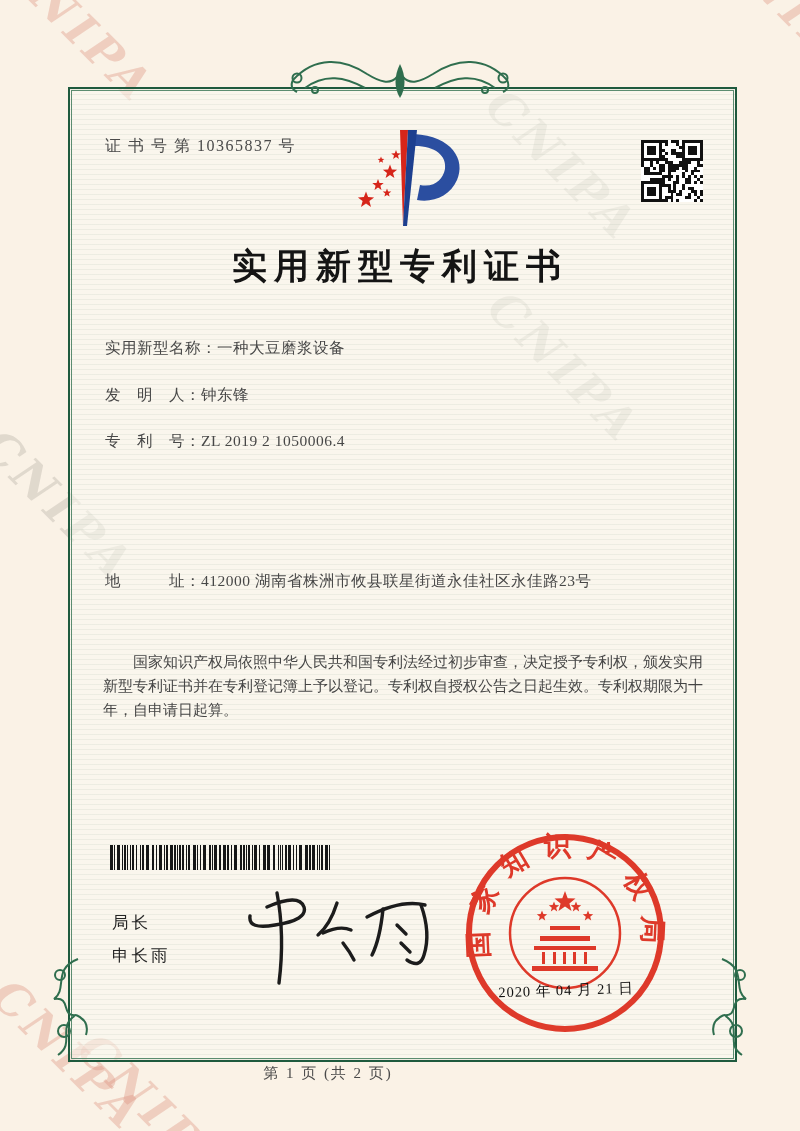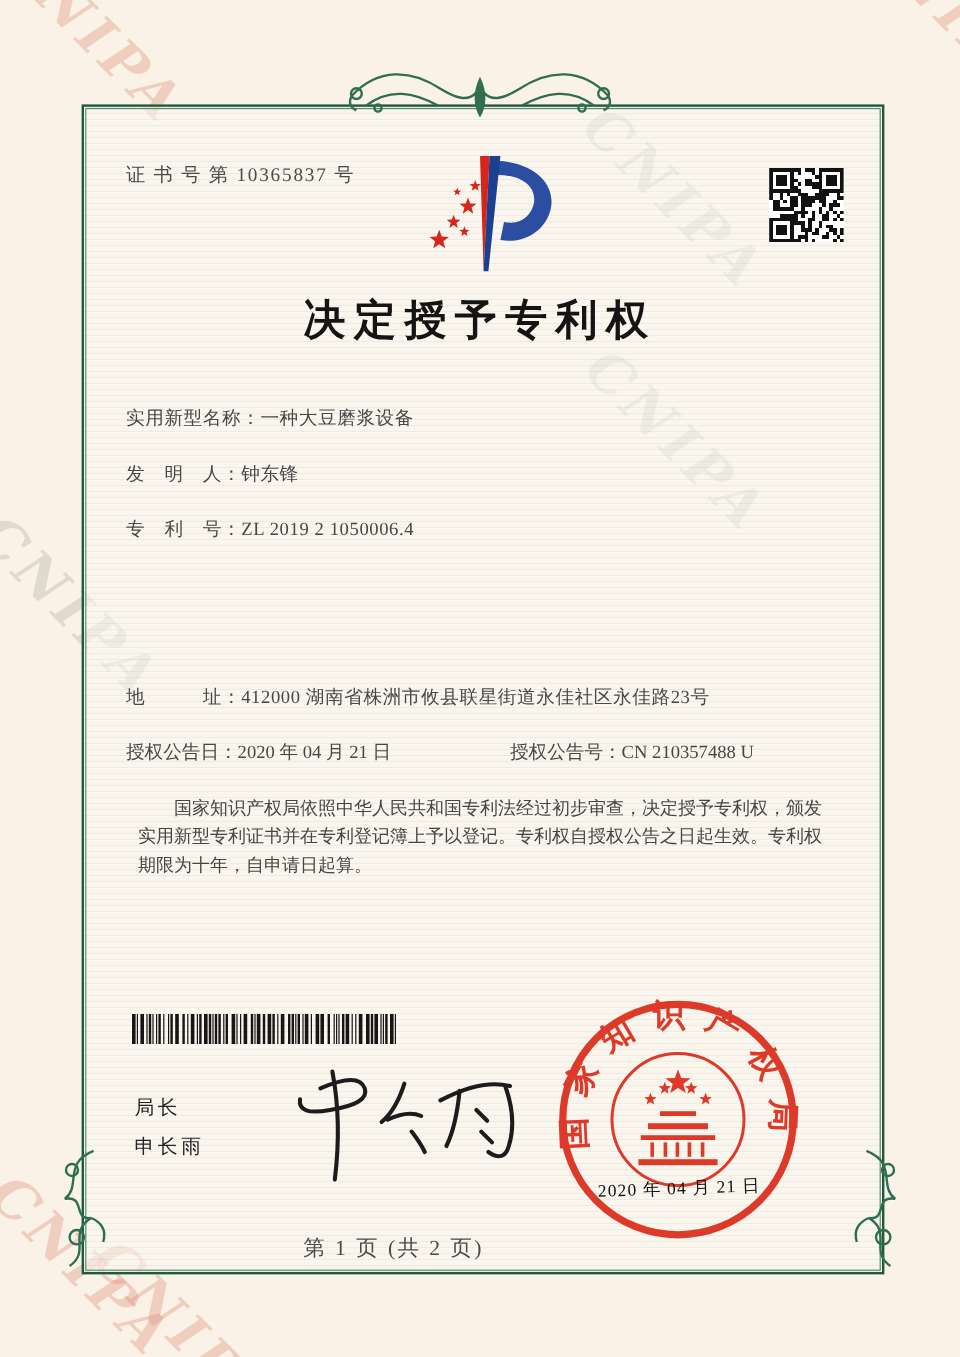--- a/index.html
+++ b/index.html
@@ -32,32 +32,32 @@
   .cert-no{left:105px;top:136px;font-size:16px;letter-spacing:1.5px;color:#4a4a4a;}
   .title{
     left:0;width:800px;top:243px;text-align:center;
     font-size:35px;font-weight:bold;letter-spacing:7px;color:#141414;
   }
   .field{left:105px;width:610px;font-size:15.5px;letter-spacing:0.5px;color:#474747;}
   .f0{top:338px}.f1{top:385px}.f2{top:431px}.f3{top:478px}.f4{top:524px}.f5{top:571px}
   .grant-row{top:617px;left:105px;width:620px;font-size:15.5px;color:#474747;}
   .grant-no{position:absolute;left:320px;top:0;white-space:nowrap;}
   .paras{left:103px;top:650px;width:606px;font-size:15px;line-height:1.6;color:#454545;}
-  .paras p{margin:12px;text-indent:2em;}
+  .paras p{margin:0;text-indent:2em;}
   .barcode{left:110px;top:845px;width:226px;height:25px;font-size:0;}
   .barcode span{display:inline-block;height:100%;background:#161616;vertical-align:top;}
   .officer{left:112px;font-family:"Liberation Sans","DejaVu Sans",sans-serif;
     font-size:16.5px;letter-spacing:3px;color:#252525;}
   .officer-title{top:912px;}
   .officer-name{top:945px;}
   .seal-date{
     left:470px;top:981px;width:192px;text-align:center;
     font-size:14.5px;letter-spacing:1px;color:#101010;transform:rotate(-2deg);
   }
-  .footer-page{left:0;width:656px;top:1028px;text-align:center;font-size:18px;
+  .footer-page{left:0;width:656px;top:1064px;text-align:center;font-size:15px;
     letter-spacing:2px;color:#4a4a4a;}
   .note-box{
     left:283px;top:1069px;width:234px;height:38px;background:#ffffff;
     display:flex;align-items:center;justify-content:center;
     font-size:15px;letter-spacing:3px;color:#4a4a4a;
   }
 </style>
 </head>
 <body>
 
@@ -267,31 +267,27 @@
       <rect x="1" y="1" width="5" height="5" fill="#fff"></rect>
       <rect x="2" y="2" width="3" height="3" fill="#111"></rect>
       <rect x="14" y="0" width="7" height="7" fill="#111"></rect>
       <rect x="15" y="1" width="5" height="5" fill="#fff"></rect>
       <rect x="16" y="2" width="3" height="3" fill="#111"></rect>
       <rect x="0" y="14" width="7" height="7" fill="#111"></rect>
       <rect x="1" y="15" width="5" height="5" fill="#fff"></rect>
       <rect x="2" y="16" width="3" height="3" fill="#111"></rect>
     </svg>
 
-  <div class="abs title">决定授予专利权</div>
+  <div class="abs title">实用新型专利证书</div>
 
   <div class="abs field f0"><span>实用新型名称：</span><span>一种大豆磨浆设备</span></div>
   <div class="abs field f1"><span>发　明　人：</span><span>钟东锋</span></div>
   <div class="abs field f2"><span>专　利　号：</span><span>ZL 2019 2 1050006.4</span></div>
   <div class="abs field f5"><span>地　　　址：</span><span>412000 湖南省株洲市攸县联星街道永佳社区永佳路23号</span></div>
 
-  <div class="abs grant-row">
-    <span><span>授权公告日：</span><span>2020 年 04 月 21 日</span></span>
-    <span class="grant-no"><span>授权公告号：</span><span>CN 210357488 U</span></span>
-  </div>
 
   <div class="abs paras">
     <p>国家知识产权局依照中华人民共和国专利法经过初步审查，决定授予专利权，颁发实用新型专利证书并在专利登记簿上予以登记。专利权自授权公告之日起生效。专利权期限为十年，自申请日起算。</p>
   </div>
 
   <div id="barcode" class="abs barcode"><span style="width: 3px; margin-right: 1px;"></span><span style="width: 1px; margin-right: 2px;"></span><span style="width: 3px; margin-right: 2px;"></span><span style="width: 1px; margin-right: 1px;"></span><span style="width: 2px; margin-right: 1px;"></span><span style="width: 1px; margin-right: 2px;"></span><span style="width: 1px; margin-right: 1px;"></span><span style="width: 2px; margin-right: 2px;"></span><span style="width: 1px; margin-right: 3px;"></span><span style="width: 1px; margin-right: 1px;"></span><span style="width: 2px; margin-right: 2px;"></span><span style="width: 3px; margin-right: 3px;"></span><span style="width: 2px; margin-right: 2px;"></span><span style="width: 1px; margin-right: 2px;"></span><span style="width: 3px; margin-right: 2px;"></span><span style="width: 1px; margin-right: 1px;"></span><span style="width: 2px; margin-right: 2px;"></span><span style="width: 3px; margin-right: 1px;"></span><span style="width: 2px; margin-right: 1px;"></span><span style="width: 1px; margin-right: 1px;"></span><span style="width: 2px; margin-right: 1px;"></span><span style="width: 2px; margin-right: 2px;"></span><span style="width: 1px; margin-right: 1px;"></span><span style="width: 2px; margin-right: 3px;"></span><span style="width: 3px; margin-right: 1px;"></span><span style="width: 1px; margin-right: 2px;"></span><span style="width: 1px; margin-right: 2px;"></span><span style="width: 3px; margin-right: 3px;"></span><span style="width: 2px; margin-right: 1px;"></span><span style="width: 1px; margin-right: 1px;"></span><span style="width: 3px; margin-right: 2px;"></span><span style="width: 2px; margin-right: 2px;"></span><span style="width: 3px; margin-right: 1px;"></span><span style="width: 2px; margin-right: 2px;"></span><span style="width: 1px; margin-right: 2px;"></span><span style="width: 3px; margin-right: 3px;"></span><span style="width: 2px; margin-right: 1px;"></span><span style="width: 2px; margin-right: 1px;"></span><span style="width: 1px; margin-right: 1px;"></span><span style="width: 2px; margin-right: 2px;"></span><span style="width: 1px; margin-right: 1px;"></span><span style="width: 3px; margin-right: 2px;"></span><span style="width: 1px; margin-right: 3px;"></span><span style="width: 3px; margin-right: 1px;"></span><span style="width: 3px; margin-right: 3px;"></span><span style="width: 2px; margin-right: 3px;"></span><span style="width: 1px; margin-right: 1px;"></span><span style="width: 1px; margin-right: 1px;"></span><span style="width: 1px; margin-right: 2px;"></span><span style="width: 2px; margin-right: 1px;"></span><span style="width: 3px; margin-right: 2px;"></span><span style="width: 1px; margin-right: 2px;"></span><span style="width: 1px; margin-right: 2px;"></span><span style="width: 3px; margin-right: 3px;"></span><span style="width: 3px; margin-right: 1px;"></span><span style="width: 2px; margin-right: 1px;"></span><span style="width: 3px; margin-right: 2px;"></span><span style="width: 1px; margin-right: 1px;"></span><span style="width: 1px; margin-right: 1px;"></span><span style="width: 2px; margin-right: 2px;"></span><span style="width: 3px; margin-right: 1px;"></span><span style="width: 1px; margin-right: 2px;"></span></div>
 
   <div class="abs officer officer-title">局长</div>
   <div class="abs officer officer-name">申长雨</div>
 

